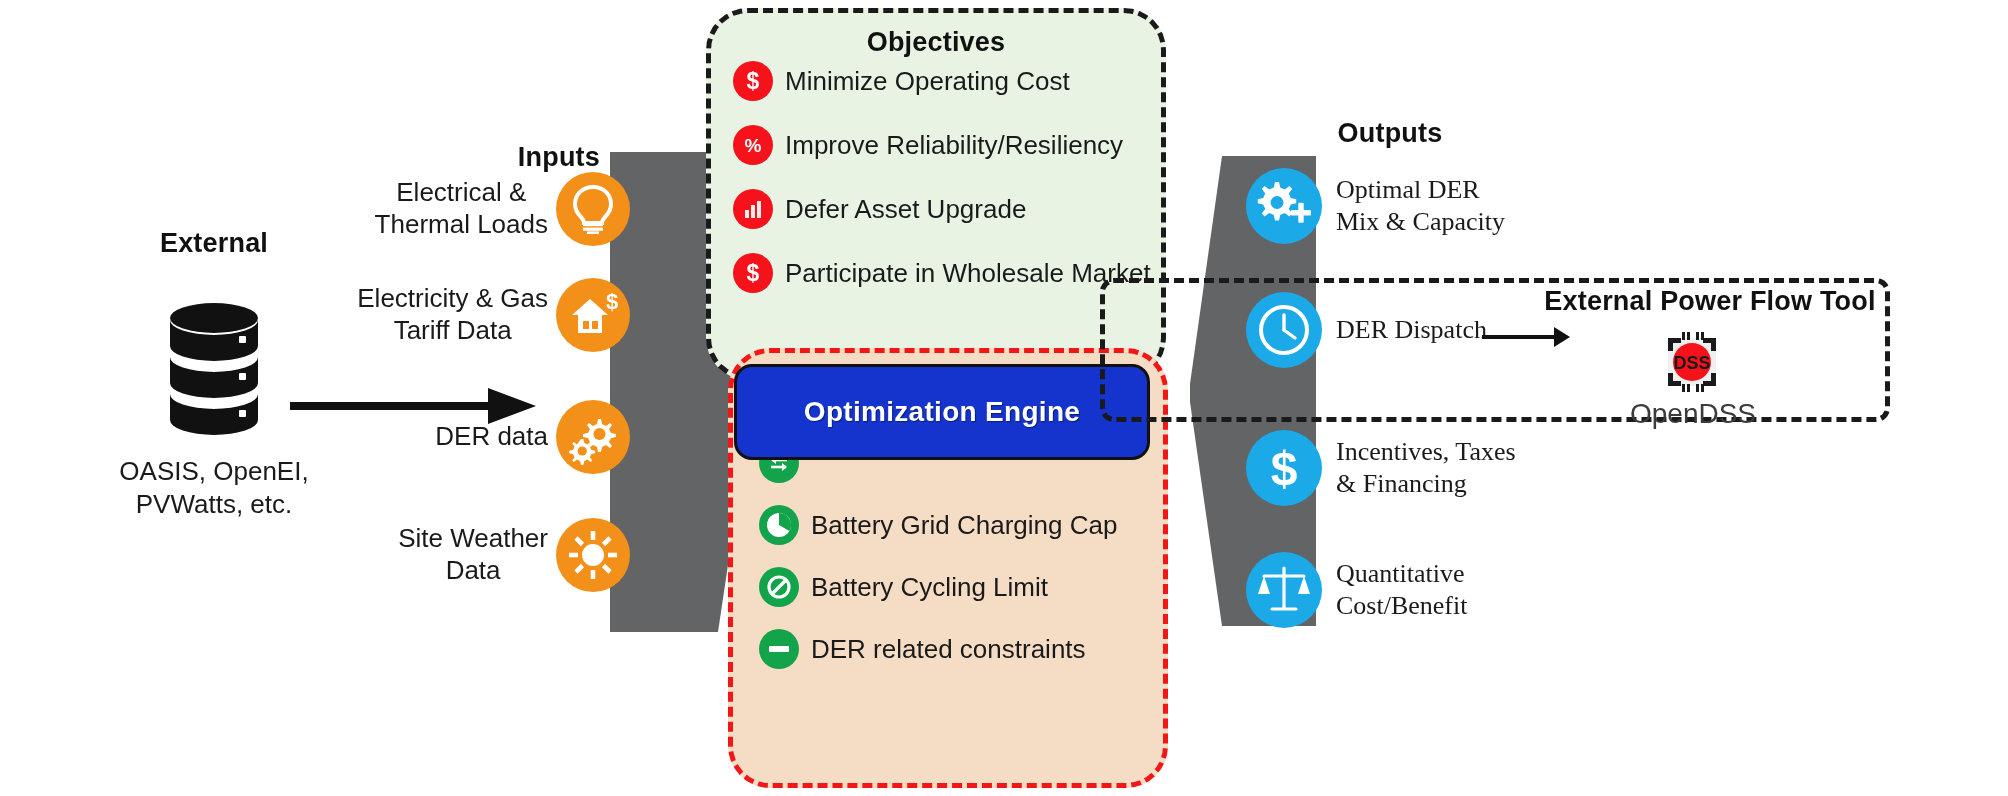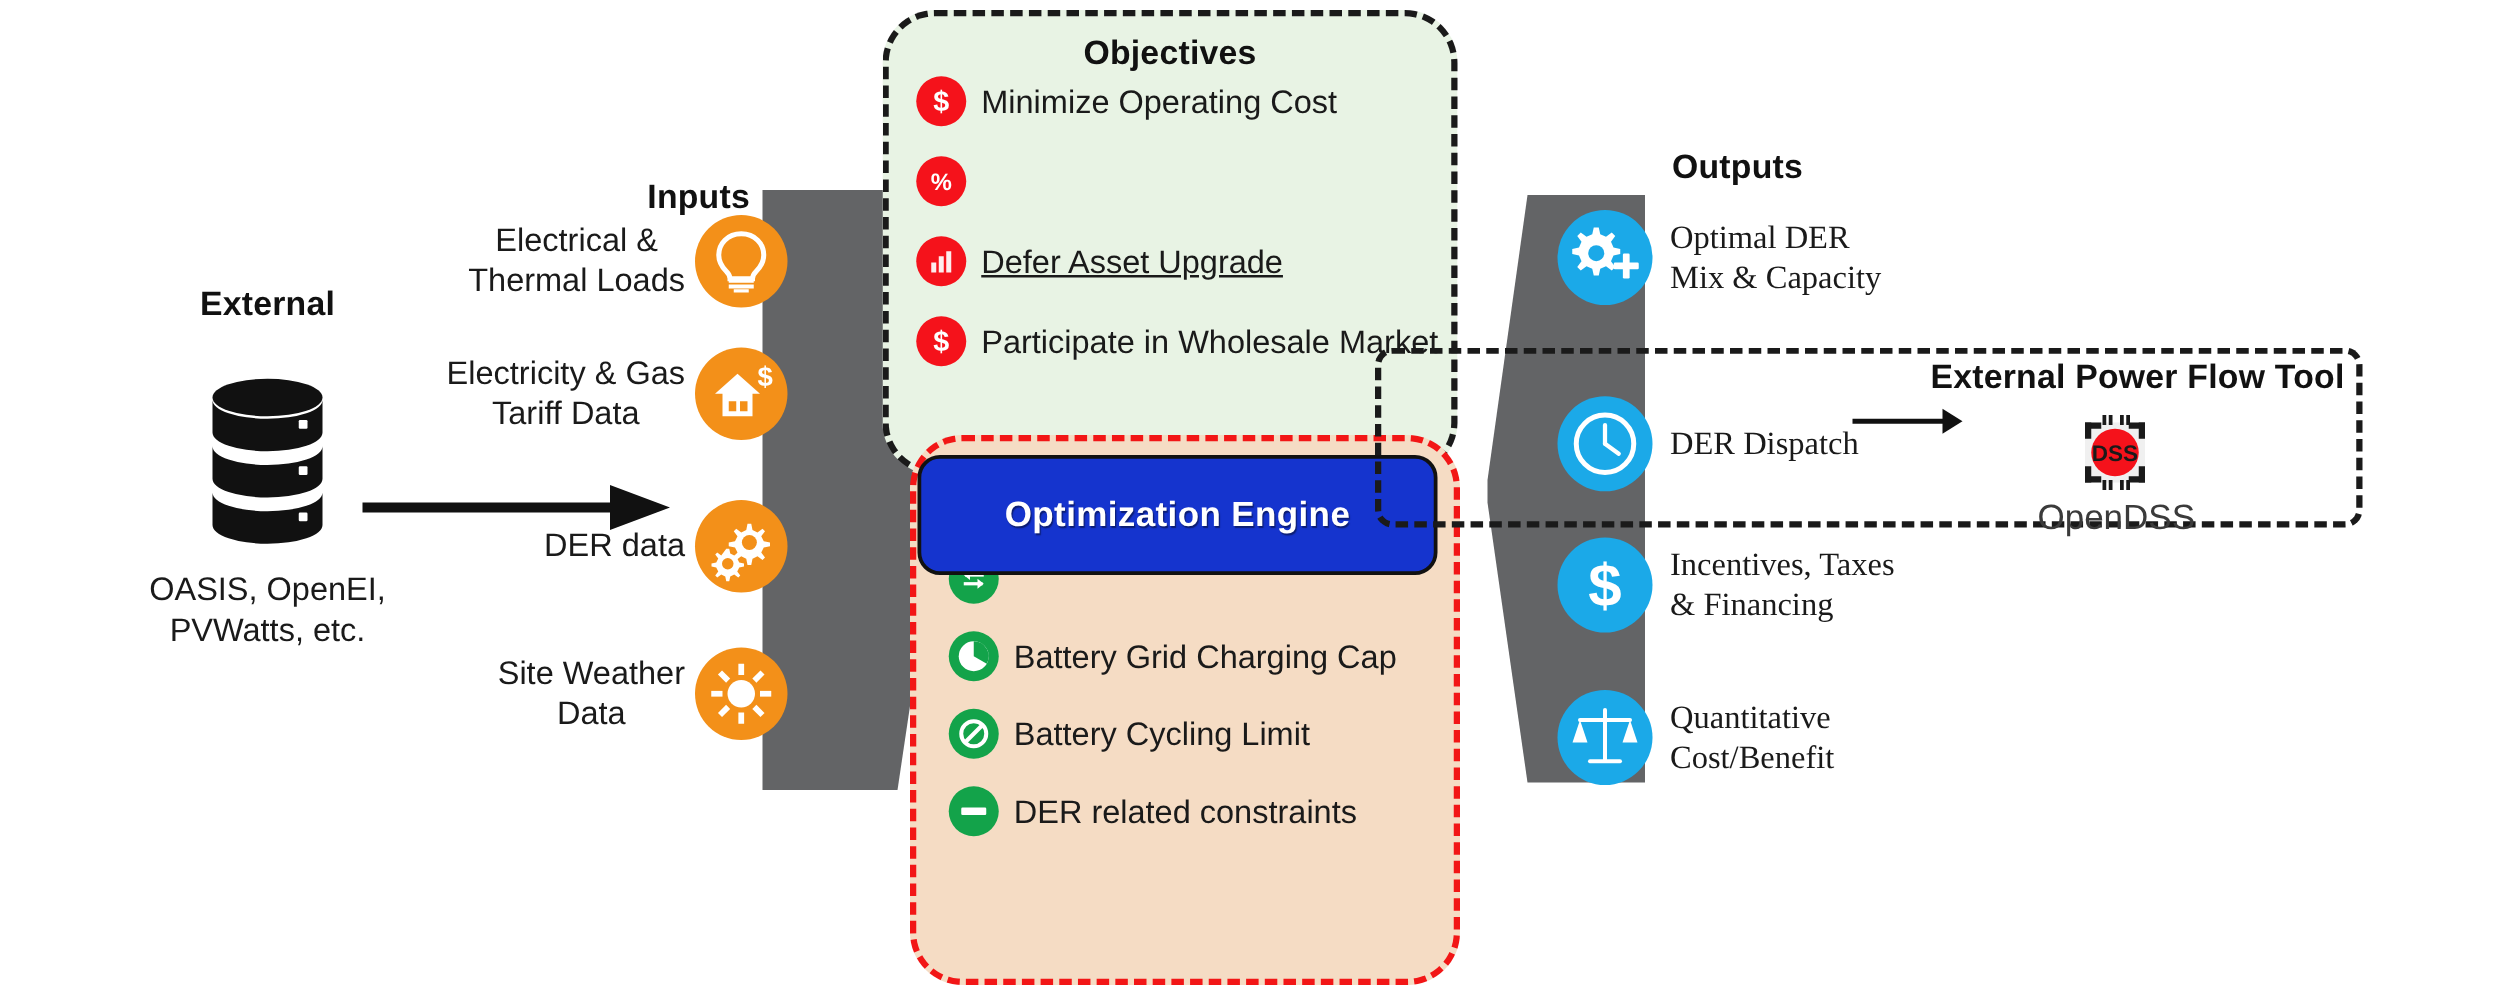--- a/index.html
+++ b/index.html
@@ -193,23 +193,24 @@
       </div>
       <span class="obj-label">Minimize Operating Cost</span>
     </div>
 
     <div class="obj-row" style="left:22px;top:112px;">
       <div class="circ red" style="width:40px;height:40px;">
         <svg width="26" height="26" viewBox="0 0 26 26">
             <text x="13" y="20" text-anchor="middle" font-family="Liberation Sans, sans-serif" font-size="19" font-weight="bold" fill="#fff">%</text>
           </svg>
       </div>
-    </div>
-
-    <div class="obj-row" style="left:22px;top:176px;text-decoration:underline;">
+      <span class="obj-label">Improve Reliability/Resiliency</span>
+    </div>
+
+    <div class="obj-row" style="left:22px;top:176px;">
       <div class="circ red" style="width:40px;height:40px;">
         <svg width="24" height="24" viewBox="0 0 24 24">
           <g fill="#fff" opacity=".92">
             <rect x="4" y="13" width="4" height="8"></rect>
               <rect x="10" y="8" width="4" height="13"></rect>
               <rect x="16" y="4" width="4" height="17"></rect>
           </g>
         </svg>
       </div>
       <span class="obj-label">Defer Asset Upgrade</span>
@@ -293,21 +294,21 @@
           <rect x="41.3" y="22.7" width="5.4" height="20" rx="1"></rect>
         </g>
       </svg>
     </div>
     <div class="out-label">
       <div>Optimal DER</div>
       <div>Mix &amp; Capacity</div>
     </div>
   </div>
 
-  <div class="out-row" style="left:1246px;top:317px;">
+  <div class="out-row" style="left:1246px;top:292px;">
     <div class="circ blue" style="width:76px;height:76px;">
       <svg width="56" height="56" viewBox="0 0 56 56">
         <circle cx="28" cy="28" r="23" fill="none" stroke="#fff" stroke-width="4"></circle>
         <line x1="28" y1="28" x2="28" y2="13" stroke="#fff" stroke-width="3.4" stroke-linecap="round"></line>
         <line x1="28" y1="28" x2="39" y2="36" stroke="#fff" stroke-width="3.4" stroke-linecap="round"></line>
       </svg>
     </div>
     <div class="out-label">
       <div>DER Dispatch</div>
     </div>

